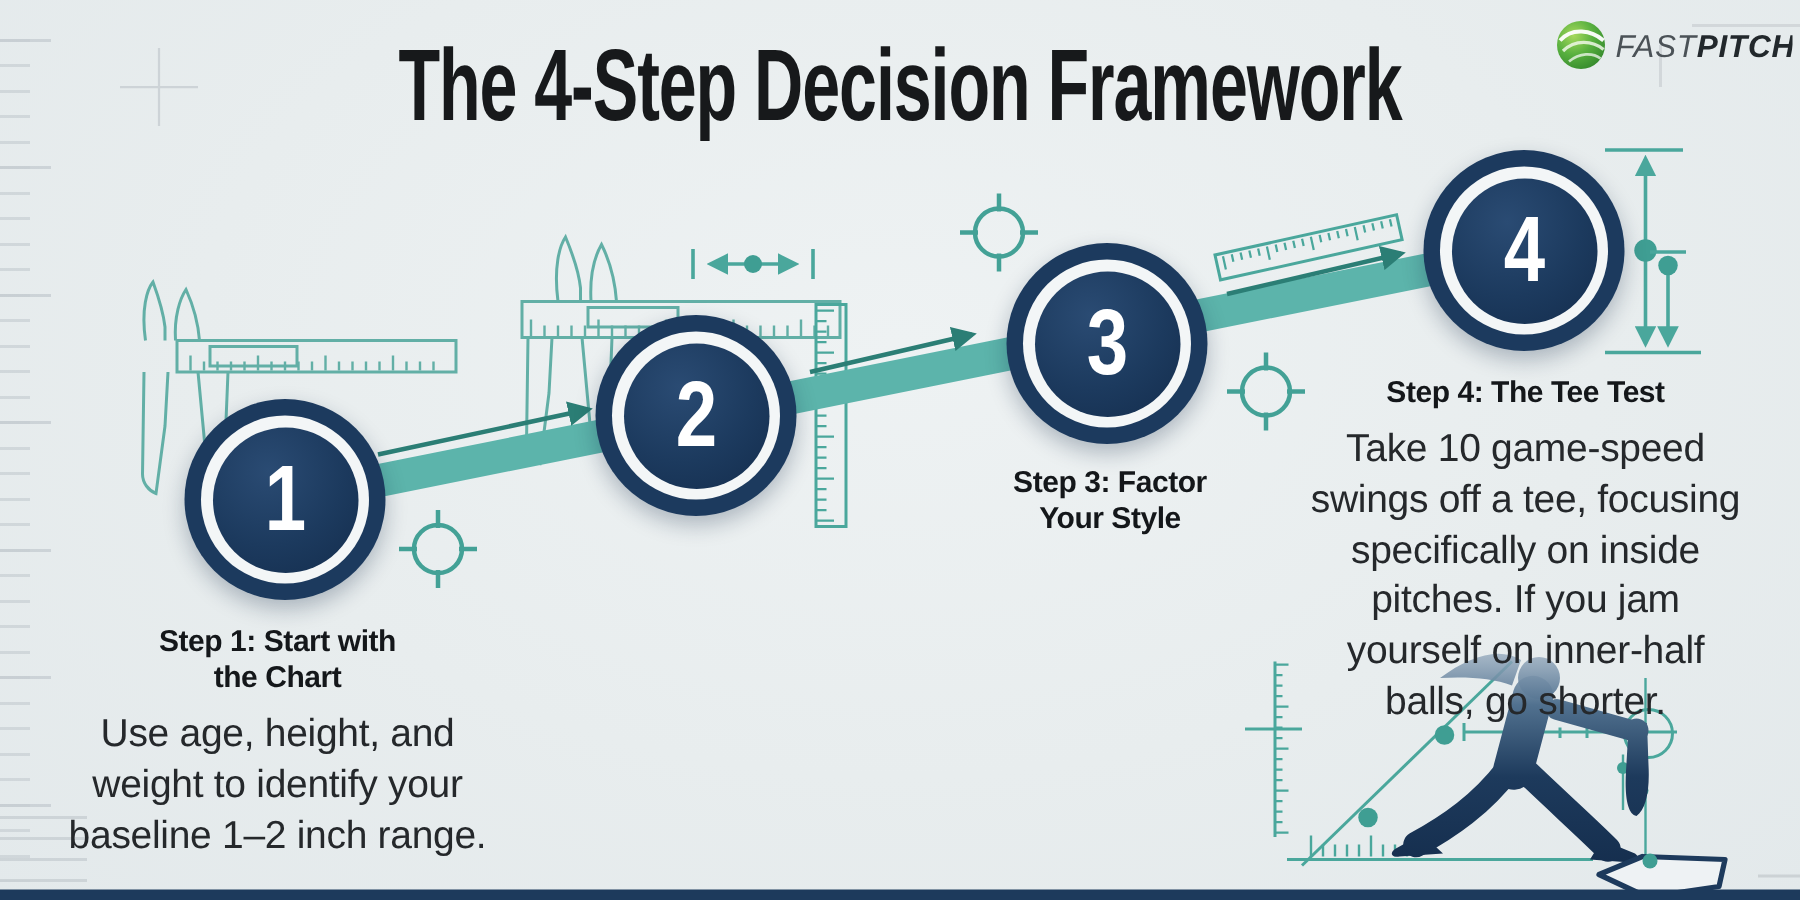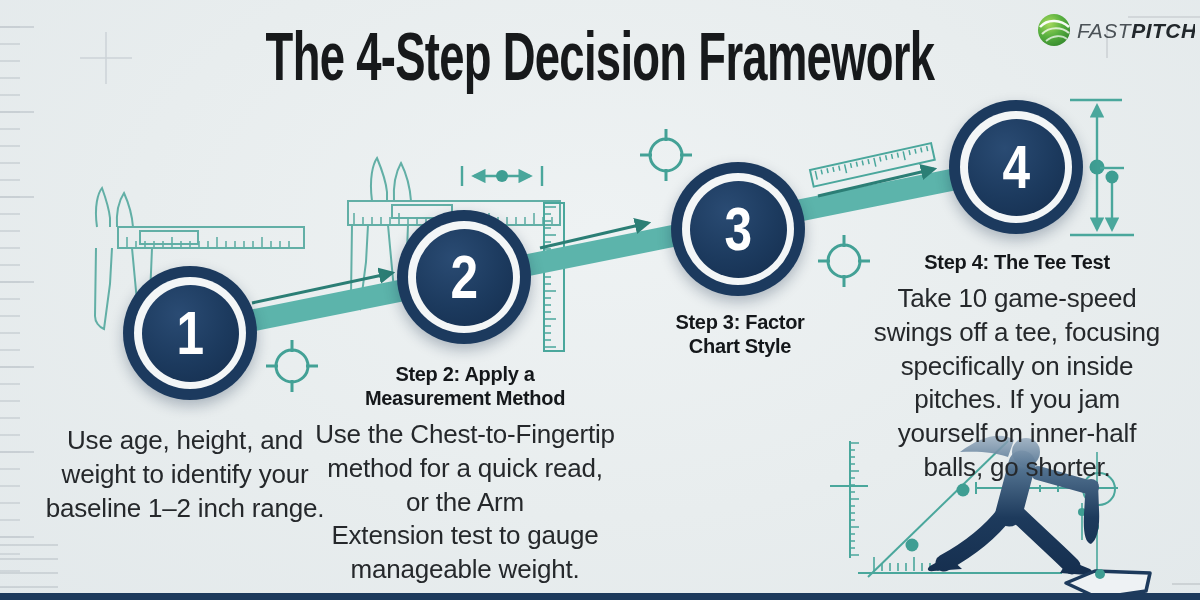--- a/index.html
+++ b/index.html
@@ -230,36 +230,29 @@
   </div>
   <div class="circle" style="left:949px;top:100px;">
     <div class="ring">
       <div class="core">
         <span class="num">4</span>
       </div>
     </div>
   </div>
 
   <div class="step step-1">
+    <h2 class="step-title">Step 1: Start with
+the Chart</h2>
     <p class="step-body">Use age, height, and
 weight to identify your
 baseline 1–2 inch range.</p>
   </div>
-  <div class="step step-2">
-    <h2 class="step-title">Step 2: Apply a
-Measurement Method</h2>
-    <p class="step-body">Use the Chest-to-Fingertip
-method for a quick read,
-or the Arm
-Extension test to gauge
-manageable weight.</p>
-  </div>
   <div class="step step-3">
     <h2 class="step-title">Step 3: Factor
-Chart Style</h2>
+Your Style</h2>
   </div>
   <div class="step step-4">
     <h2 class="step-title">Step 4: The Tee Test</h2>
     <p class="step-body">Take 10 game-speed
 swings off a tee, focusing
 specifically on inside
 pitches. If you jam
 yourself on inner-half
 balls, go shorter.</p>
   </div>

